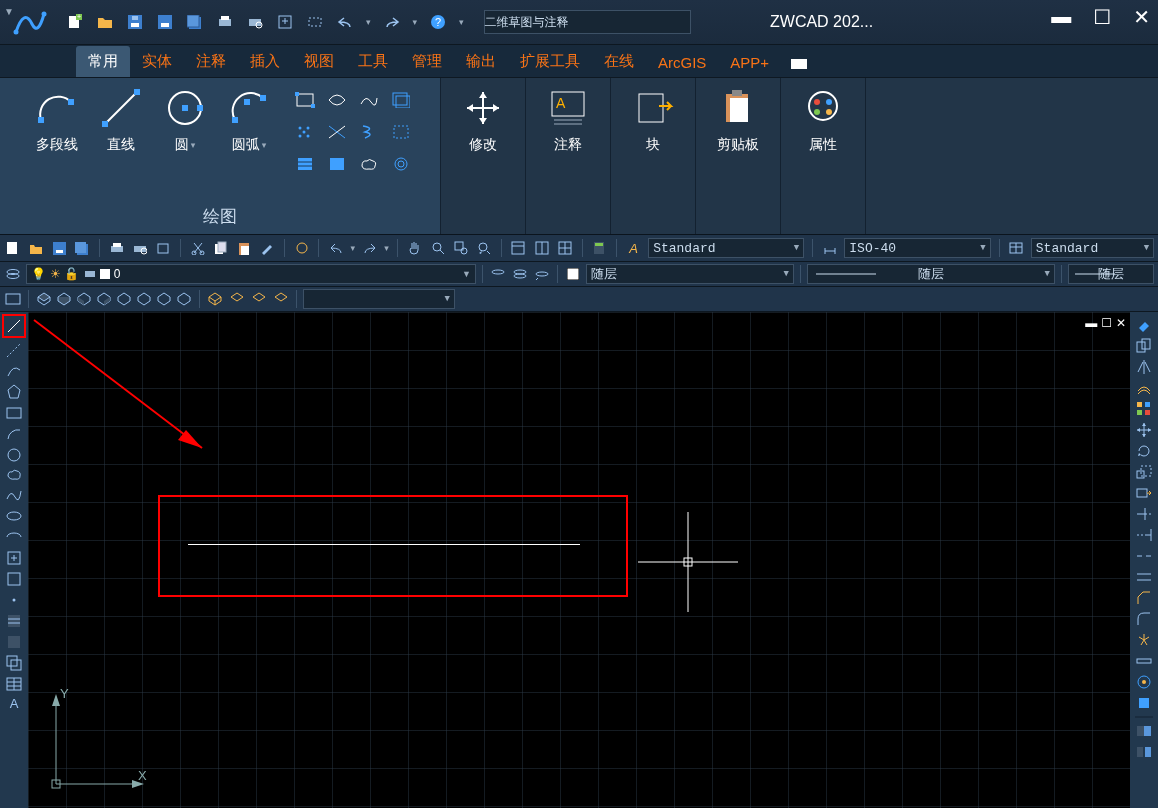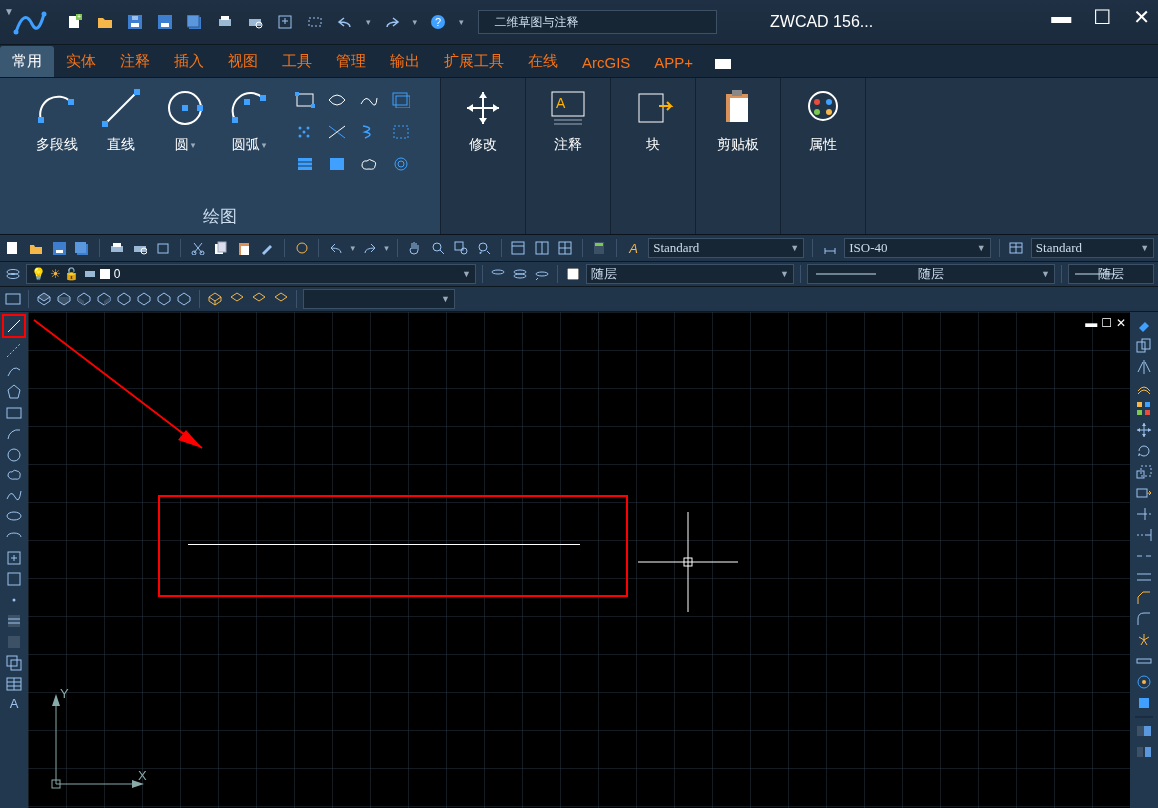--- a/index.html
+++ b/index.html
@@ -1,40 +1,40 @@
 <!DOCTYPE html>
 <html><head>
 <meta charset="utf-8">
 <style>
   html,body{margin:0;padding:0;width:1158px;height:808px;background:#2a3b4c;font-family:"Microsoft YaHei",Arial,sans-serif;font-size:12px;color:#fff;overflow:hidden}
   .titlebar{height:44px;background:linear-gradient(#1f3044,#1b2b3d);display:flex;align-items:center;position:relative;border-bottom:1px solid #0d1720}
   .logo{width:60px;height:44px;display:flex;align-items:center;justify-content:center}
   .qat{display:flex;gap:12px;align-items:center;padding-left:6px}
   .qat svg{display:block}
-  .workspace-dd{margin-left:14px;width:205px;height:22px;background:#172634;border:1px solid #3d5166;display:flex;align-items:center;justify-content:space-between;padding:0 16px;color:#cde}
+  .workspace-dd{margin-left:20px;width:205px;height:22px;background:#172634;border:1px solid #3d5166;display:flex;align-items:center;justify-content:space-between;padding:0 0;color:#cde}
   .workspace-dd span.arrow{font-size:10px;color:#9ab}
   .appname{position:absolute;left:770px;top:0;height:44px;display:flex;align-items:center;font-size:16px;color:#fff}
   .wincontrols{position:absolute;right:8px;top:5px;display:flex;gap:22px;font-size:20px;color:#fff}
-  .tabstrip{height:32px;background:#17293b;display:flex;align-items:flex-end;border-bottom:1px solid #0e1822}
+  .tabstrip{height:32px;background:#17293b;display:flex;align-items:flex-end;padding-left:76px;border-bottom:1px solid #0e1822}
   .tab{padding:6px 12px;font-size:15px;color:#f97316;cursor:pointer}
   .tab.active{background:#3b5873;color:#fff;border-top-left-radius:3px;border-top-right-radius:3px}
   .tab.home-icon{padding:6px 8px}
   .ribbon{height:156px;background:#223548;display:flex;border-bottom:1px solid #0b141d}
   .panel{border-right:1px solid #132130;display:flex;flex-direction:column;align-items:center;justify-content:flex-start;padding:8px 10px 0}
   .panel .pname{font-size:17px;color:#cde;margin-top:auto;padding:6px 0}
   .bigbtn{display:flex;flex-direction:column;align-items:center;width:60px;margin:0 2px}
   .bigbtn .lbl{font-size:14px;color:#fff;margin-top:6px;display:flex;align-items:center;gap:2px}
   .row{display:flex}
   .smallgrid{display:grid;grid-template-columns:repeat(4,28px);grid-template-rows:repeat(3,28px);gap:4px}
   .smallgrid .cell{display:flex;align-items:center;justify-content:center}
   .drawpanel{background:#29435c;width:420px}
   .toolbar2{height:26px;background:#20344a;display:flex;align-items:center;padding:0 4px;gap:6px;border-bottom:1px solid #0d1720}
   .tb2-ico{width:18px;height:18px;display:flex;align-items:center;justify-content:center}
   .sep{width:1px;height:18px;background:#3c536b;margin:0 2px}
-  .dd2{height:18px;background:#172634;border:1px solid #3d5166;display:flex;align-items:center;justify-content:space-between;padding:0 4px;color:#cde;font-family:Liberation Serif, serif;font-size:13px}
+  .dd2{height:18px;background:#172634;border:1px solid #3d5166;display:flex;align-items:center;justify-content:space-between;padding:0 4px;color:#cde;font-family:Liberation Mono, monospace;font-size:13px}
   .toolbar3{height:24px;background:#20344a;display:flex;align-items:center;padding:0 4px;gap:4px;border-bottom:1px solid #0d1720}
   .layerdd{width:440px;height:18px;background:#172634;border:1px solid #3d5166;display:flex;align-items:center;padding:0 4px;gap:4px}
   .toolbar4{height:24px;background:#20344a;display:flex;align-items:center;padding:0 4px;gap:4px;border-bottom:1px solid #0d1720}
   .cubegrid{display:flex;gap:2px}
   .main{display:flex;height:calc(808px - 44px - 32px - 156px - 26px - 24px - 24px)}
   .lefttools{width:28px;background:#22384e;display:flex;flex-direction:column;align-items:center;gap:3px;padding-top:2px}
   .lefttools .selbox{border:2px solid red;padding:1px}
   .righttools{width:28px;background:#22384e;display:flex;flex-direction:column;align-items:center;gap:3px;padding-top:4px}
   .canvas{flex:1;background:#000;position:relative;overflow:hidden}
   .grid{position:absolute;inset:0;background-image:linear-gradient(rgba(45,60,75,.45) 1px,transparent 1px),linear-gradient(90deg,rgba(45,60,75,.45) 1px,transparent 1px);background-size:38px 38px}
@@ -130,21 +130,21 @@
           <circle cx="8" cy="8" r="7" fill="#3fa0ff"></circle>
           <text x="5" y="12" font-size="11" fill="#fff">?</text>
         </svg>
       </span>
     <span class="chev">▾</span>
   </div>
   <div class="workspace-dd">
     <span>二维草图与注释</span>
     <span class="arrow">▼</span>
   </div>
-  <div class="appname">ZWCAD 156...</div>
+  <div class="appname">ZWCAD 202...</div>
   <div class="wincontrols">
     <span>▬</span>
     <span>☐</span>
     <span>✕</span>
   </div>
 </div>
 
 <div class="tabstrip">
   <div class="tab active">常用</div>
   <div class="tab">实体</div>

